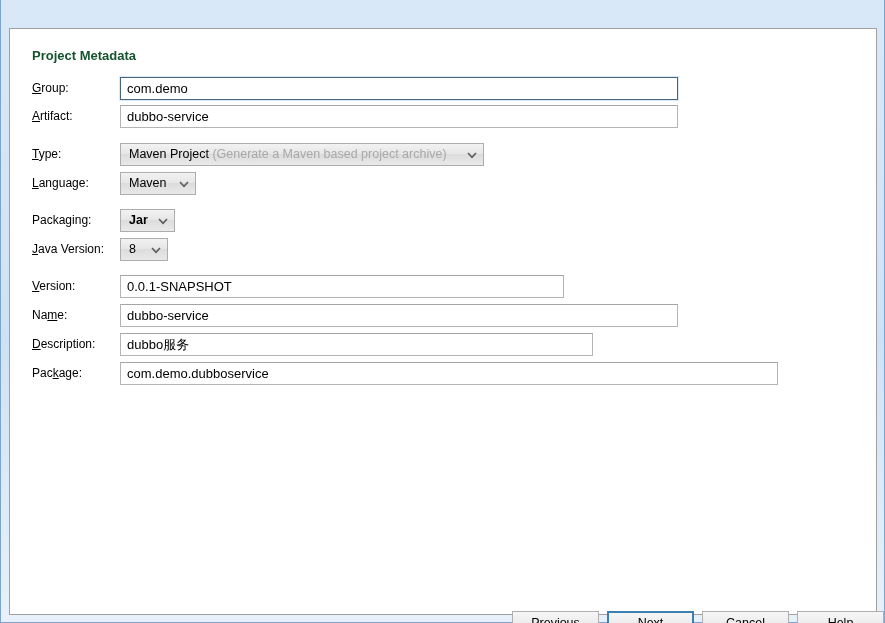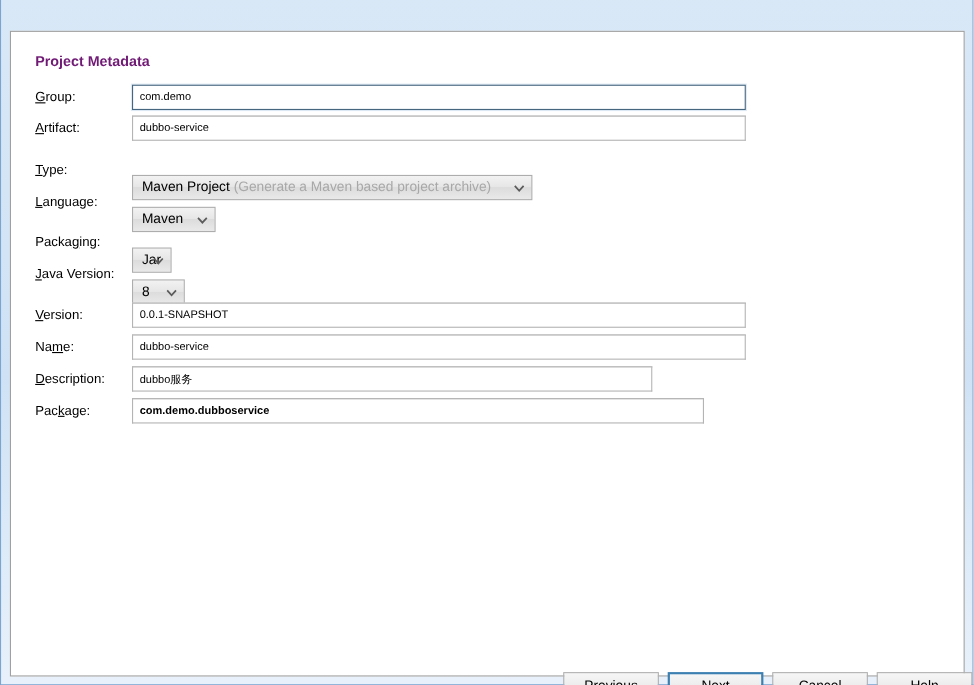--- a/index.html
+++ b/index.html
@@ -107,21 +107,21 @@
     box-sizing: border-box;
     background: #ffffff;
     border: 1px solid #a0a0a0;
   }
 
   .section-title {
     position: absolute;
     left: 22px; top: 19px;
     font-size: 13px;
     font-weight: bold;
-    color: #701a75;
+    color: #14532d;
   }
 
   
   .row {
     position: absolute;
     left: 0;
     height: 24px;
   }
   .lbl {
     position: absolute;
@@ -137,36 +137,36 @@
     position: absolute;
     left: 110px;
     top: 0;
     width: 558px;
     height: 23px;
     box-sizing: border-box;
     background: #ffffff;
     border: 1px solid #b4b4b4;
     border-top-color: #a5a5a5;
     font-family: "Liberation Sans", sans-serif;
-    font-size: 10px;
+    font-size: 13px;
     color: #000000;
     padding: 0 0 0 6px;
     line-height: 21px;
     outline: none;
   }
   .field.focused {
     border: 1px solid #46657e;
     box-shadow: 0 0 0 1px #dce9f5;
   }
 
   
   .combo {
     position: absolute;
     left: 110px;
-    top: 16px;
+    top: 0;
     height: 23px;
     box-sizing: border-box;
     background: linear-gradient(to bottom, #f2f2f2 0%, #e6e6e6 48%, #dcdcdc 50%, #e9e9e9 100%);
     border: 1px solid #adadad;
     cursor: pointer;
   }
   .combo-text {
     position: absolute;
     left: 8px;
     top: 0;
@@ -248,21 +248,21 @@
         <div class="chev">
           <svg viewBox="0 0 10 7" width="10" height="7">
               <path d="M1 1 L5 5.4 L9 1" fill="none" stroke="currentColor" stroke-width="1.6"></path>
             </svg>
         </div>
       </div>
     </div>
 
     <div class="row" style="top:180px;">
       <div class="lbl">Packa<span class="mn">g</span>ing:</div>
-      <div class="combo" style="width:36px;">
+      <div class="combo" style="width:55px;font-weight:bold;">
         <div class="combo-text">Jar</div>
         <div class="chev">
           <svg viewBox="0 0 10 7" width="10" height="7">
               <path d="M1 1 L5 5.4 L9 1" fill="none" stroke="currentColor" stroke-width="1.6"></path>
             </svg>
         </div>
       </div>
     </div>
 
     <div class="row" style="top:209px;">
@@ -272,36 +272,36 @@
         <div class="chev">
           <svg viewBox="0 0 10 7" width="10" height="7">
               <path d="M1 1 L5 5.4 L9 1" fill="none" stroke="currentColor" stroke-width="1.6"></path>
             </svg>
         </div>
       </div>
     </div>
 
     <div class="row" style="top:246px;">
       <div class="lbl"><span class="mn">V</span>ersion:</div>
-      <input class="field" style="width: 558px;" value="0.0.1-SNAPSHOT">
+      <input class="field" style="width: 444px;" value="0.0.1-SNAPSHOT">
     </div>
 
     <div class="row" style="top:275px;">
       <div class="lbl">Na<span class="mn">m</span>e:</div>
       <input class="field" style="width: 558px;" value="dubbo-service">
     </div>
 
     <div class="row" style="top:304px;">
       <div class="lbl"><span class="mn">D</span>escription:</div>
       <input class="field" style="width: 473px;" value="dubbo服务">
     </div>
 
     <div class="row" style="top:333px;">
       <div class="lbl">Pac<span class="mn">k</span>age:</div>
-      <input class="field" style="width: 520px; font-weight: bold;" value="com.demo.dubboservice">
+      <input class="field" style="width: 658px;" value="com.demo.dubboservice">
     </div>
 
     <button class="btn" style="left:502px; width:87px;"><span class="mn">P</span>revious</button>
     <button class="btn default" style="left:597px; width:87px;"><span class="mn">N</span>ext</button>
     <button class="btn" style="left:692px; width:87px;">Cancel</button>
     <button class="btn" style="left:787px; width:87px;">Help</button>
 
   </div>
 </div>
 

